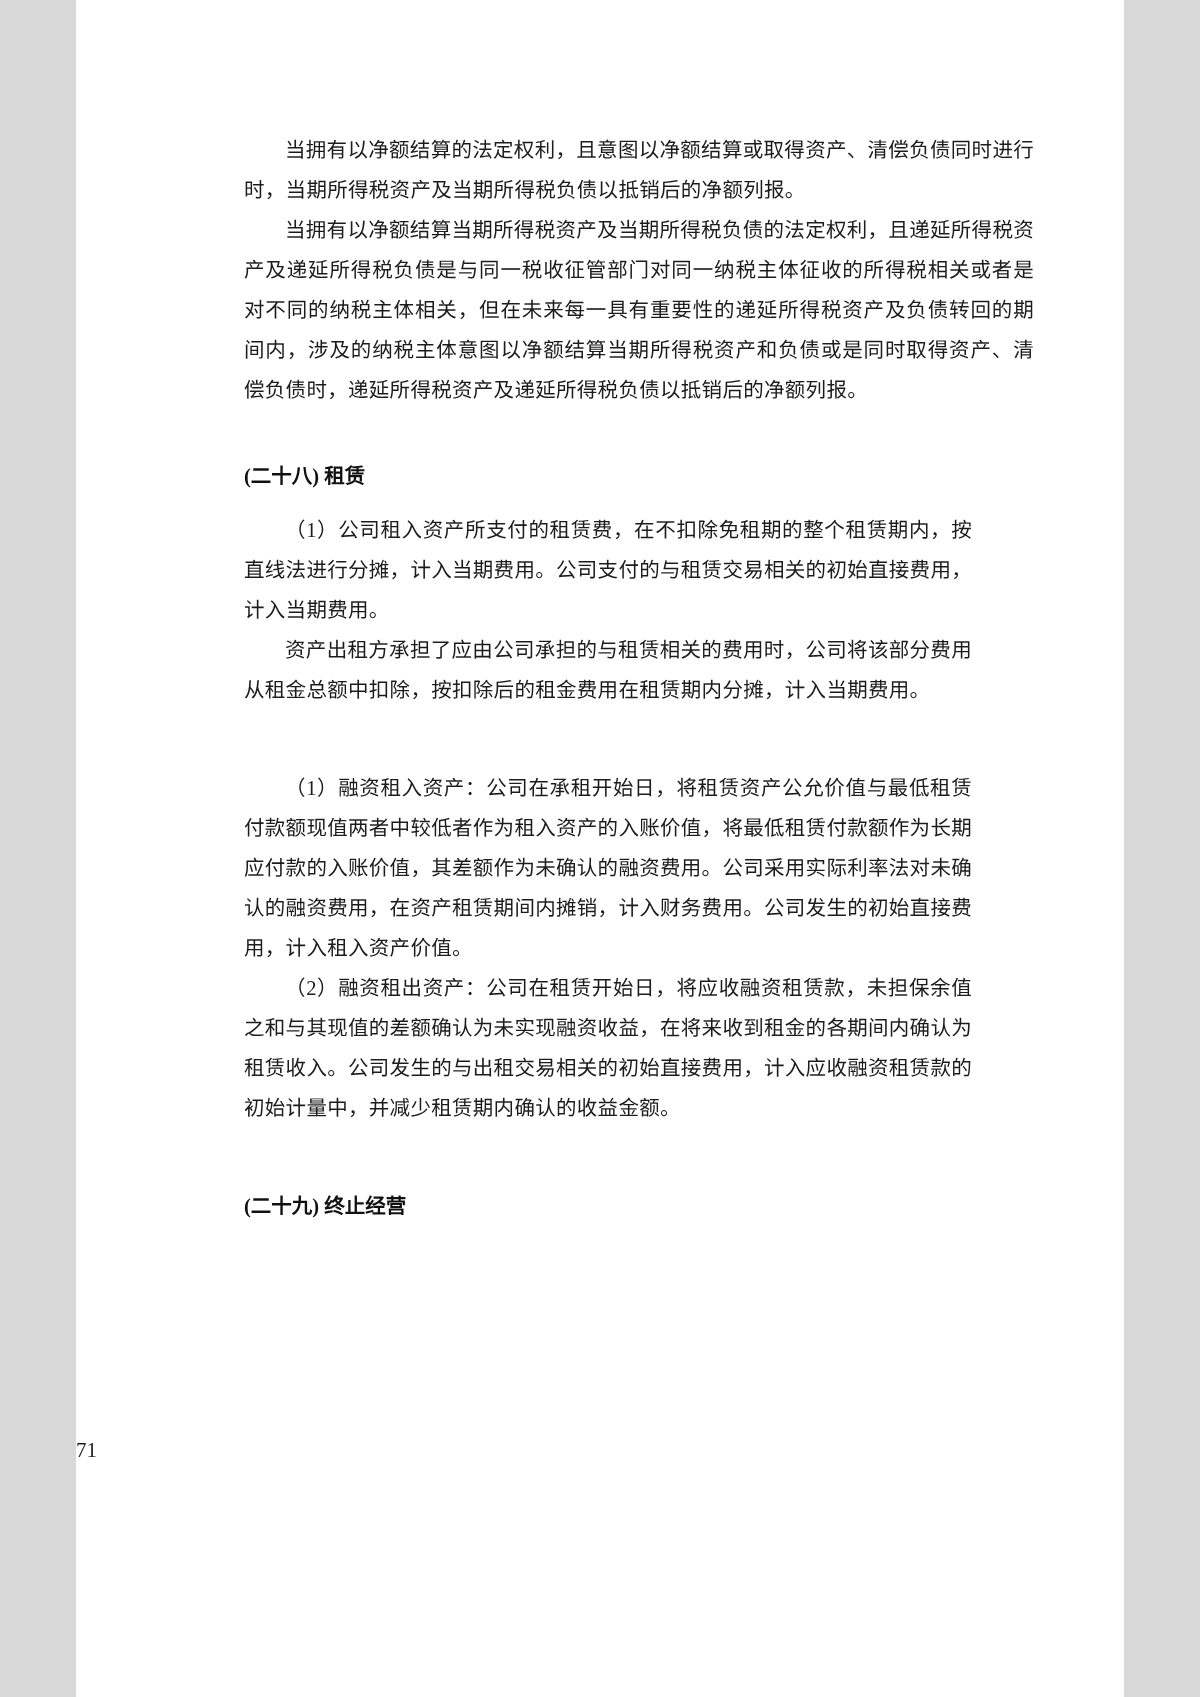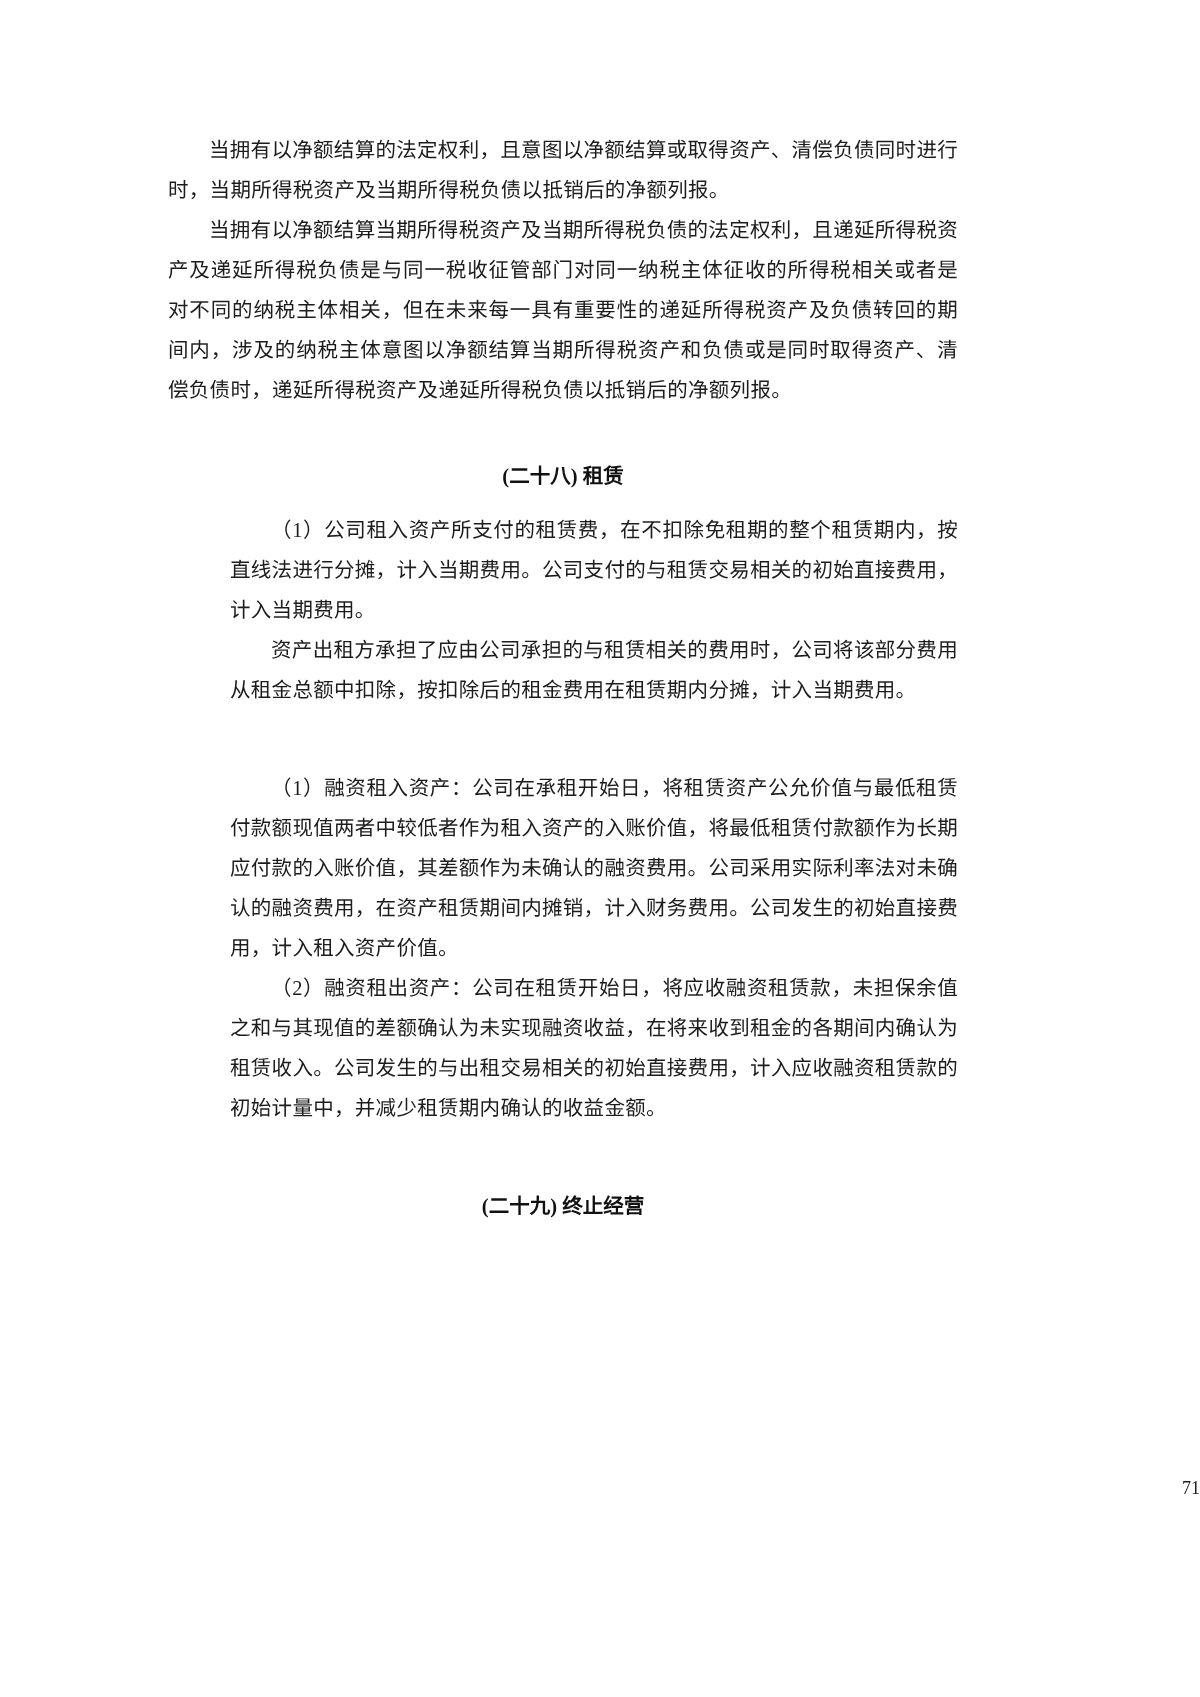--- a/index.html
+++ b/index.html
@@ -5,21 +5,21 @@
   html, body {
     margin: 0;
     padding: 0;
     background: #d8d8d8;
   }
   body {
     font-family: "Liberation Serif", "DejaVu Serif", serif;
   }
   .page {
     position: relative;
-    width: 1200px;
+    width: 1048px;
     height: 1697px;
     margin: 0 auto;
     background: #ffffff;
     box-sizing: border-box;
     overflow: hidden;
   }
   .content {
     position: absolute;
     left: 168px;
     top: 130px;
@@ -28,54 +28,51 @@
   .para {
     font-size: 20.5px;
     line-height: 40px;
     color: #1c1c1c;
     text-align: justify;
     text-justify: inter-ideograph;
     margin: 0;
     letter-spacing: 0.3px;
   }
   .indent-block {
-    margin-left: 62px;
     width: 728px;
   }
   .indent-first {
     text-indent: 2em;
   }
   .section-head {
     font-size: 20.5px;
     font-weight: bold;
     line-height: 40px;
     color: #111111;
     margin: 0;
-    text-align: center;
   }
   .sub-head {
     font-size: 20px;
     font-weight: bold;
     line-height: 40px;
     color: #111111;
     margin: 0 0 0 62px;
   }
   .gap-sm { height: 14px; }
   .gap-lg { height: 46px; }
   .gap-xl { height: 58px; }
   .page-number {
     position: absolute;
     left: 0;
     right: 0;
     top: 1438px;
-    text-align: right;
-    font-size: 18px;
+    text-align: left;
+    font-size: 21px;
     color: #1c1c1c;
     font-family: "Liberation Serif", serif;
-    margin-top: 40px;
   }
 </style>
 </head>
 <body>
 
 <div class="page">
   <div class="content">
 
     <p class="para indent-first">当拥有以净额结算的法定权利，且意图以净额结算或取得资产、清偿负债同时进行时，当期所得税资产及当期所得税负债以抵销后的净额列报。</p>
 

